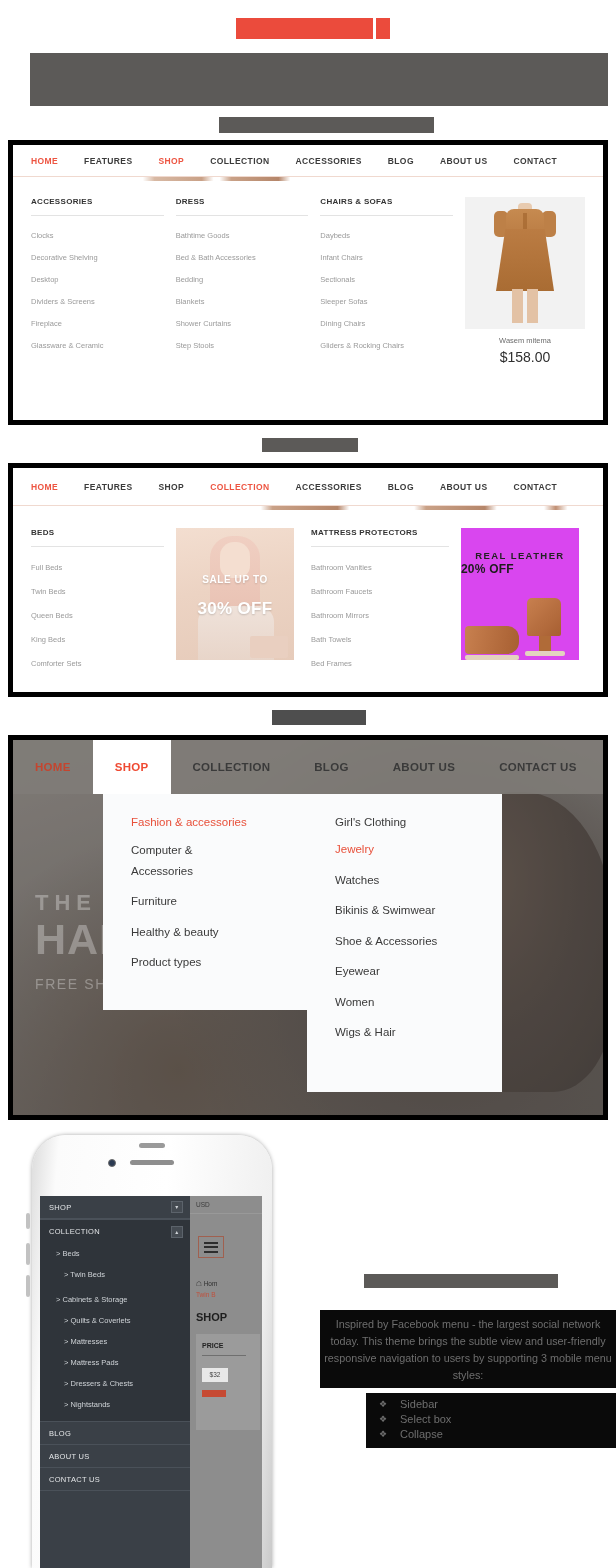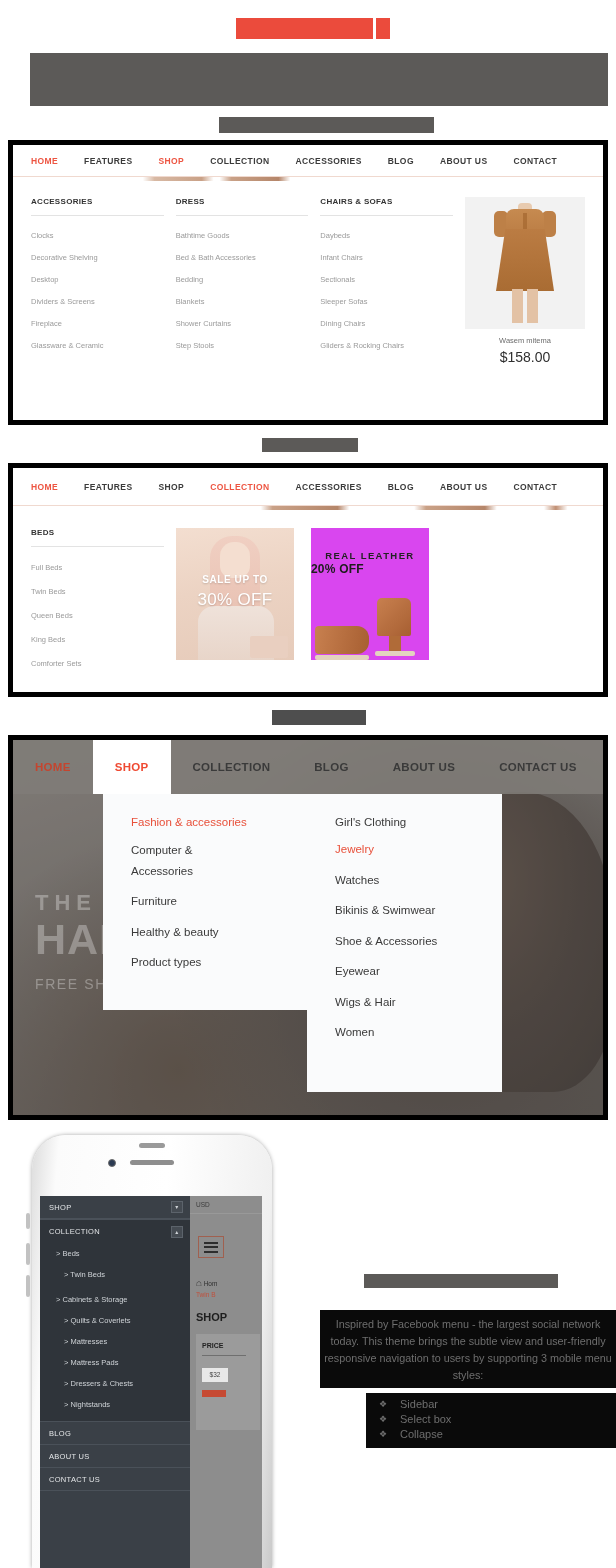--- a/index.html
+++ b/index.html
@@ -128,21 +128,21 @@
   }
   .promo-pink .bag {
     position:absolute; right:6px; bottom:2px; width:38px; height:22px;
     background:#e9cfc0; border-radius:2px;
   }
   .promo-txt {
     position:absolute; left:0; right:0; top:46px; text-align:center; color:#fff;
     text-shadow: 0 1px 2px rgba(0,0,0,.18);
   }
   .promo-txt .l1 { font-size: 10px; font-weight:bold; letter-spacing:.6px; }
-  .promo-txt .l2 { font-size: 17px; font-weight:normal; letter-spacing:.3px; margin-top:5px; }
+  .promo-txt .l2 { font-size: 17px; font-weight:bold; letter-spacing:.3px; margin-top:14px; }
 
   .promo-leather { background:#d946ef; }
   .promo-leather .lt1 {
     position:absolute; left:0; right:0; top:22px; text-align:center;
     font-size: 9.5px; font-weight:bold; letter-spacing:1.4px; color:#222;
   }
   .promo-leather .lt2 {
     position:absolute; left:0; right:0; top:34px; text-align:left;
     font-size: 12px; font-weight:bold; letter-spacing:.2px; color:#1d1d1d;
   }
@@ -394,20 +394,28 @@
             <div class="head"></div>
             <div class="body"></div>
             <div class="bag"></div>
           <div class="promo-txt">
             <div class="l1">SALE UP TO</div>
             <div class="l2">30% OFF</div>
           </div>
         </div>
       </div>
 
+      <div class="col" style="width:150px;">
+        <div class="col-title">MATTRESS PROTECTORS</div>
+        <div class="col-link" style="line-height:24px;">Bathroom Vanities</div>
+        <div class="col-link" style="line-height:24px;">Bathroom Faucets</div>
+        <div class="col-link" style="line-height:24px;">Bathroom Mirrors</div>
+        <div class="col-link" style="line-height:24px;">Bath Towels</div>
+        <div class="col-link" style="line-height:24px;">Bed Frames</div>
+      </div>
 
       <div>
         <div class="promo promo-leather">
           <div class="lt1">REAL LEATHER</div>
           <div class="lt2">20% OFF</div>
           <div class="boot1">
             <div class="shaft"></div>
               <div class="heel"></div>
               <div class="sole"></div>
           </div>
@@ -451,22 +459,22 @@
         <div class="item">Product types</div>
       </div>
 
       <div class="dd" style="left:294px; top:54px; width:195px; height:298px;">
         <div class="item" style="padding-top:16px; line-height:24px;">Girl's Clothing</div>
         <div class="item active">Jewelry</div>
         <div class="item">Watches</div>
         <div class="item">Bikinis &amp; Swimwear</div>
         <div class="item">Shoe &amp; Accessories</div>
         <div class="item">Eyewear</div>
+        <div class="item">Women</div>
         <div class="item">Wigs &amp; Hair</div>
-        <div class="item">Women</div>
       </div>
     </div>
   </div>
 
   <div class="phone-wrap">
     <div class="phone-body">
       <div class="phone-top-slot"></div>
       <div class="phone-speaker"></div>
       <div class="phone-cam"></div>
     </div>

